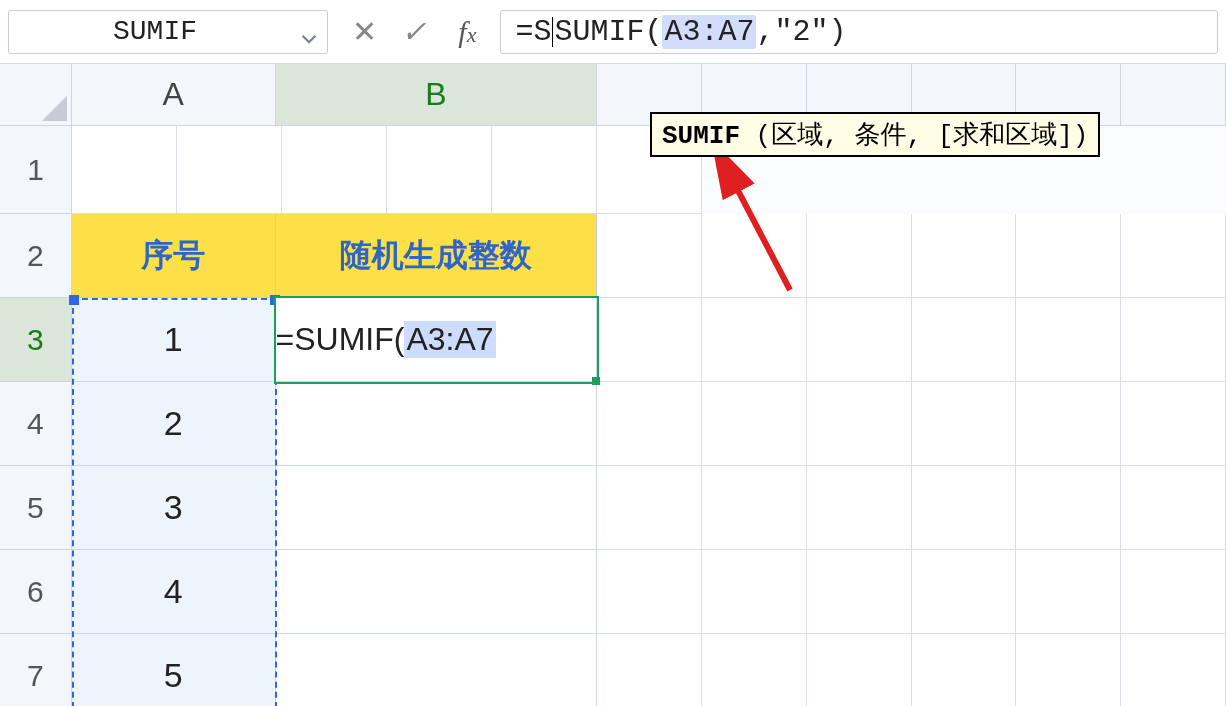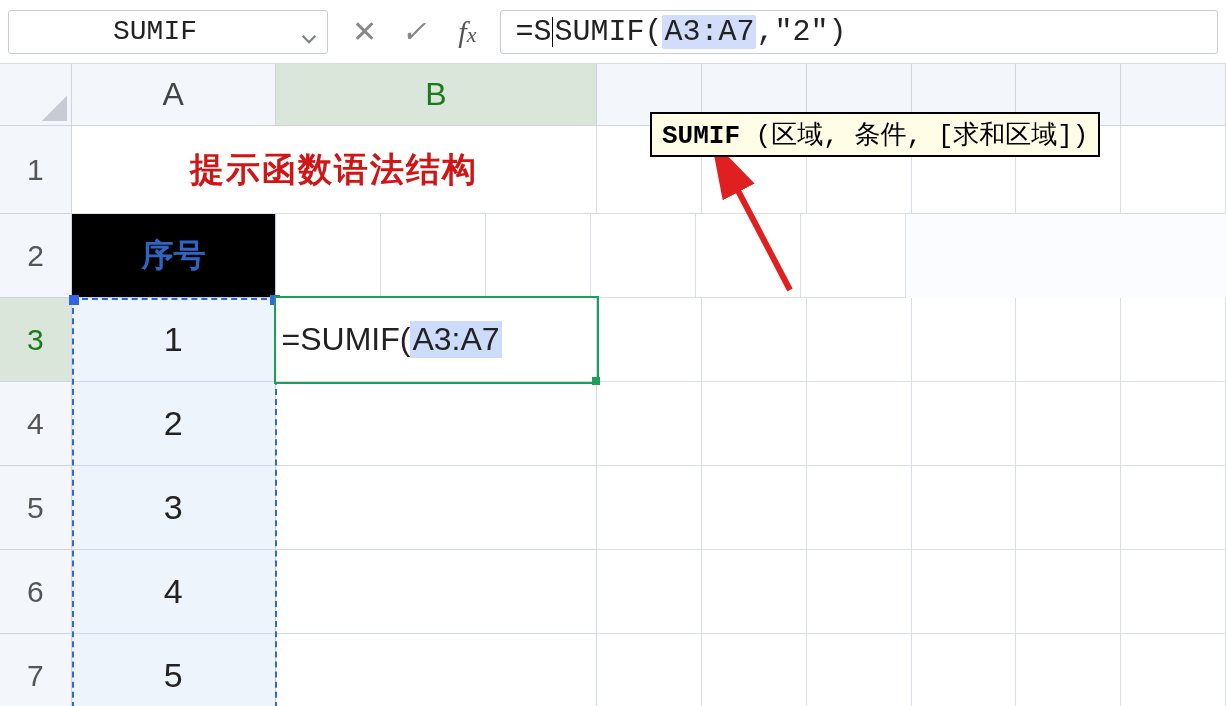--- a/index.html
+++ b/index.html
@@ -154,42 +154,41 @@
 
   
   .title-cell {
     color:#d11414;
     font-weight:700;
     font-size:34px;
     letter-spacing:2px;
   }
   
   .tblhead {
-    background:#000000;
+    background:#fde047;
     color:#2f66c6;
     font-weight:700;
     font-size:32px;
     border-right:1px solid #bfcde0;
     border-bottom:1px solid #bfcde0;
   }
   .tblcell {
     background:#eef4fc;
     border-right:1px solid #cfd8e8;
     border-bottom:1px solid #cfd8e8;
     font-size:34px;
     color:#222;
   }
   .tblcell.colB { background:#fff; }
 
   
   .editing {
     outline: 2px solid #1aa05a;
     z-index: 30;
     justify-content:flex-start;
-    padding-left:6px;
     font-family: "Segoe UI", Arial, sans-serif;
     font-size:32px;
     background:#fff !important;
   }
   .editing .rng-hl {
     background: rgba(90,140,250,0.30);
     padding: 0 2px;
   }
   .editing::after{
     content:"";
@@ -271,32 +270,32 @@
     <div class="colh col-rest"></div>
     <div class="colh col-rest"></div>
     <div class="colh col-rest"></div>
     <div class="colh col-rest"></div>
   </div>
 
   <div class="rows">
 
     <div class="row">
       <div class="rowh">1</div>
-      <div class="cell title-cell" style="width:526px;">提示函数语法结构</div>
       <div class="cell rest"></div>
       <div class="cell rest"></div>
       <div class="cell rest"></div>
       <div class="cell rest"></div>
       <div class="cell rest"></div>
       <div class="cell rest"></div>
     </div>
 
     <div class="row short">
       <div class="rowh">2</div>
       <div class="cell colA tblhead">序号</div>
+      <div class="cell colB tblhead">随机生成整数</div>
       <div class="cell rest"></div>
       <div class="cell rest"></div>
       <div class="cell rest"></div>
       <div class="cell rest"></div>
       <div class="cell rest"></div>
       <div class="cell rest"></div>
     </div>
 
     <div class="row short">
       <div class="rowh active">3</div>

